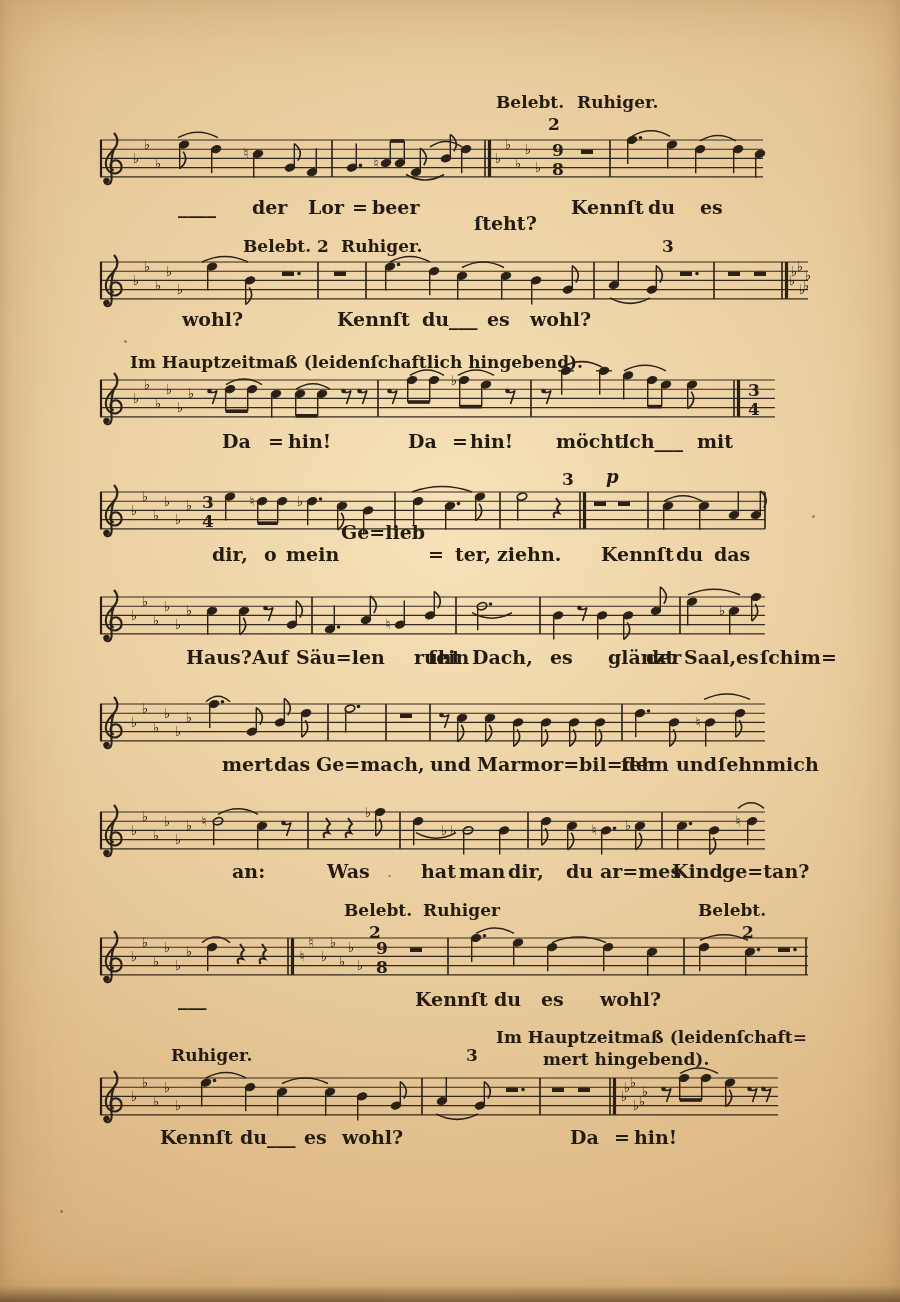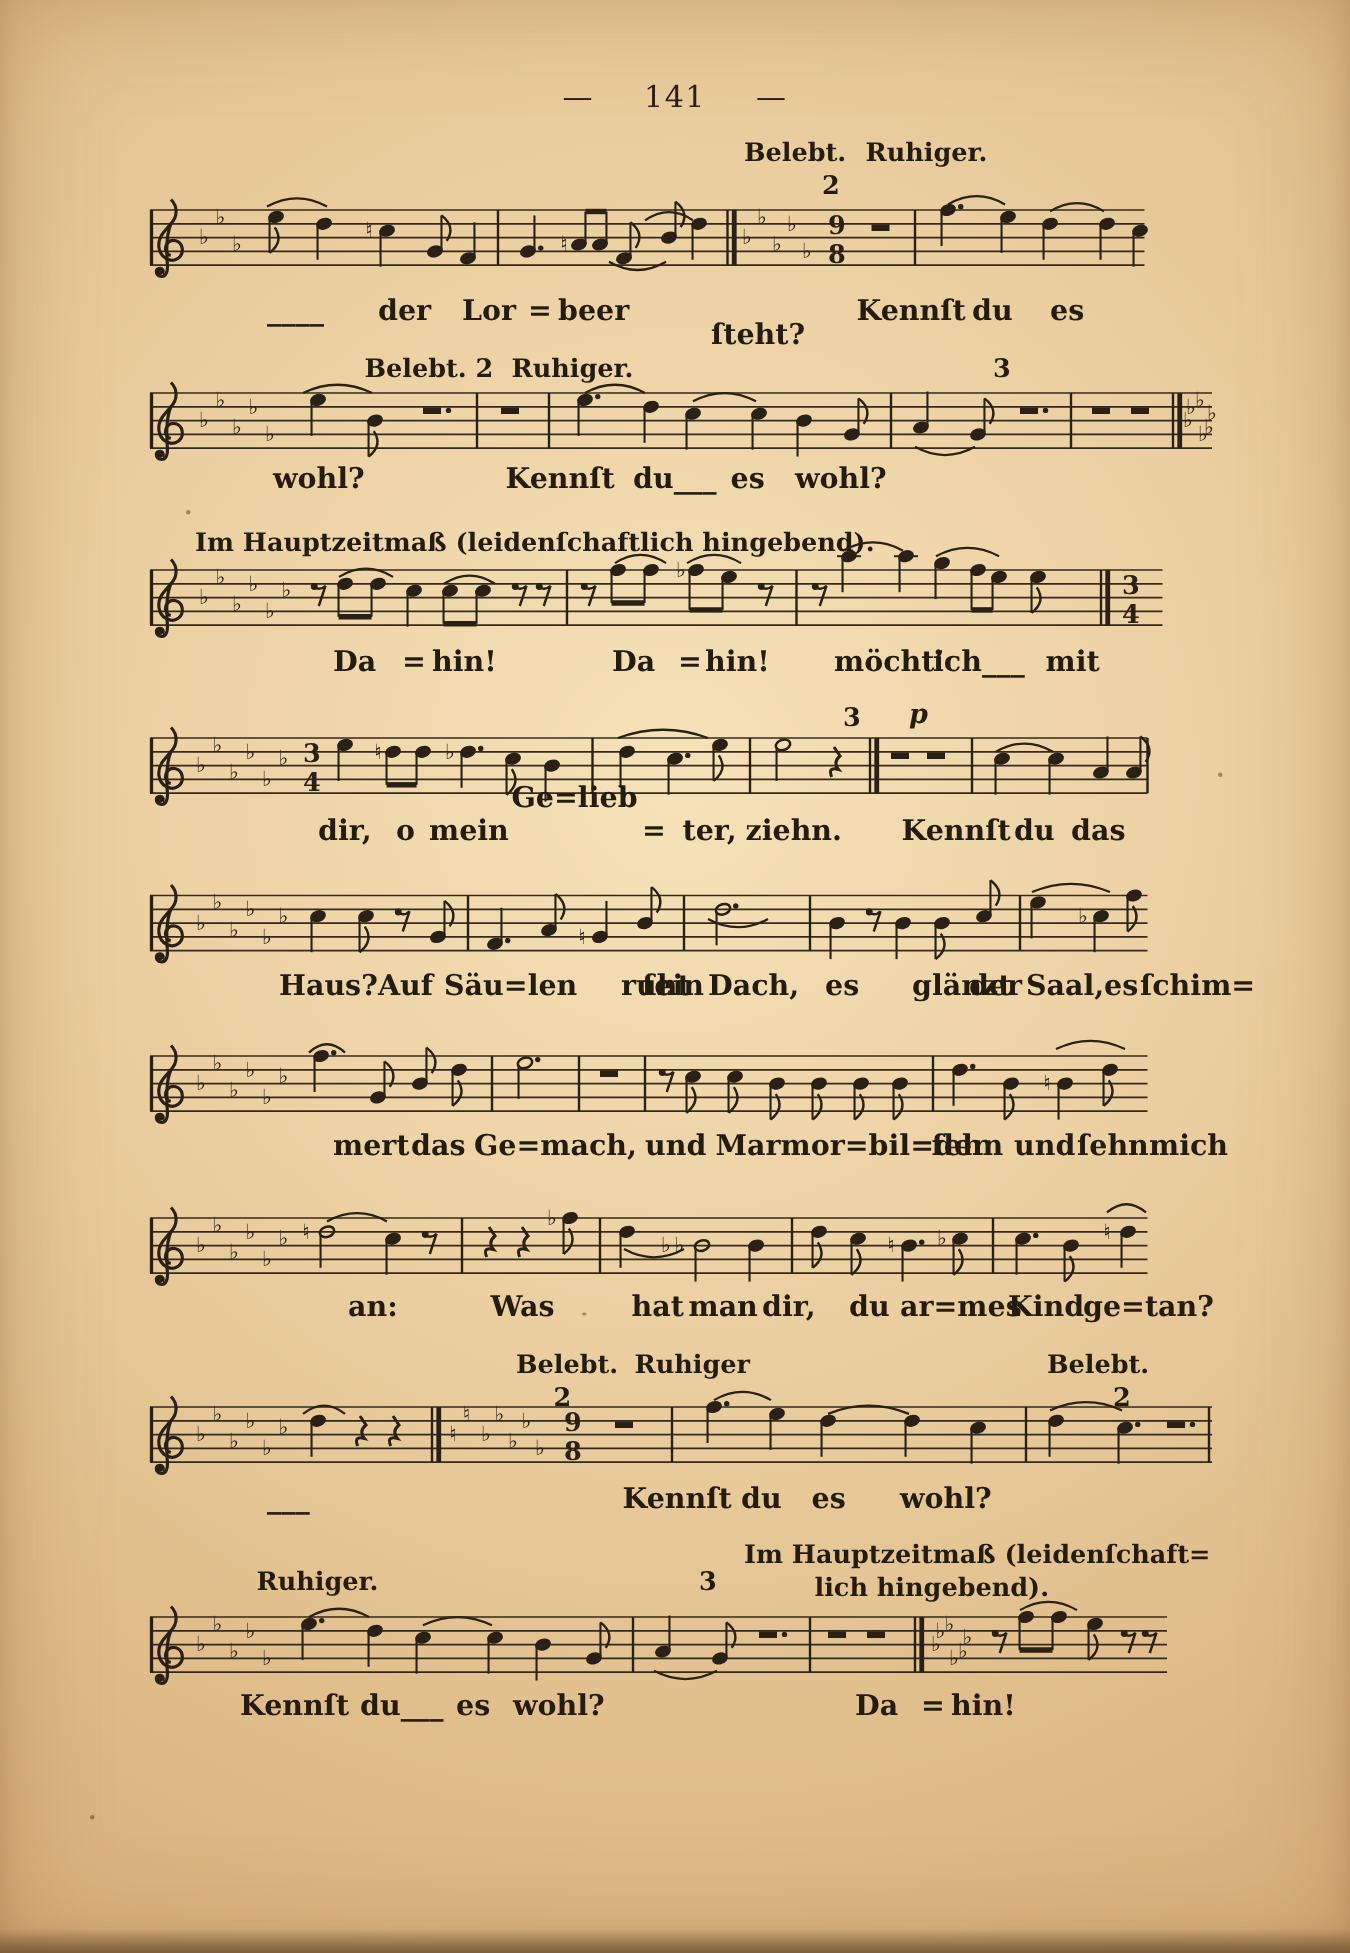--- a/index.html
+++ b/index.html
@@ -32,40 +32,39 @@
   .lab.i{font-style:italic;font-weight:bold;font-size:18px;}
   .lyr{
     position:absolute;font-weight:bold;font-size:19px;white-space:nowrap;color:#251c11;
   }
   svg.sys{position:absolute;overflow:visible;}
 </style>
 </head>
 <body>
 
 <div class="page">
-  <div class="pageno">— 141 —</div>
   <div id="labels">
       <div class="lab" style="left: 496px; top: 94px;">Belebt.</div>
       <div class="lab" style="left: 577px; top: 94px;">Ruhiger.</div>
       <div class="lab" style="left: 548px; top: 116px;">2</div>
       <div class="lab" style="left: 243px; top: 238px;">Belebt. 2</div>
       <div class="lab" style="left: 341px; top: 238px;">Ruhiger.</div>
       <div class="lab" style="left: 662px; top: 238px;">3</div>
       <div class="lab" style="left: 130px; top: 354px;">Im Hauptzeitmaß (leidenſchaftlich hingebend).</div>
       <div class="lab" style="left: 562px; top: 471px;">3</div>
       <div class="lab i" style="left: 606px; top: 468px;">p</div>
       <div class="lab" style="left: 344px; top: 902px;">Belebt.</div>
       <div class="lab" style="left: 423px; top: 902px;">Ruhiger</div>
       <div class="lab" style="left: 369px; top: 924px;">2</div>
       <div class="lab" style="left: 698px; top: 902px;">Belebt.</div>
       <div class="lab" style="left: 742px; top: 924px;">2</div>
       <div class="lab" style="left: 171px; top: 1047px;">Ruhiger.</div>
       <div class="lab" style="left: 466px; top: 1047px;">3</div>
       <div class="lab" style="left: 496px; top: 1029px;">Im Hauptzeitmaß (leidenſchaft=</div>
-      <div class="lab" style="left: 543px; top: 1051px;">lich hingebend).</div>
+      <div class="lab" style="left: 543px; top: 1051px;">mert hingebend).</div>
     </div>
   <div id="systems">
       <svg class="sys" width="683" height="138.8" style="left: 100px; top: 88px;">
         <g transform="translate(0 52)">
           <line x1="0" y1="0" x2="663" y2="0" stroke="#2a2016" stroke-width="1.15" opacity="0.95"></line>
           <line x1="0" y1="9.2" x2="663" y2="9.2" stroke="#2a2016" stroke-width="1.15" opacity="0.95"></line>
           <line x1="0" y1="18.4" x2="663" y2="18.4" stroke="#2a2016" stroke-width="1.15" opacity="0.95"></line>
           <line x1="0" y1="27.599999999999998" x2="663" y2="27.599999999999998" stroke="#2a2016" stroke-width="1.15" opacity="0.95"></line>
           <line x1="0" y1="36.8" x2="663" y2="36.8" stroke="#2a2016" stroke-width="1.15" opacity="0.95"></line>
           <line x1="1" y1="0" x2="1" y2="36.8" stroke="#2a2016" stroke-width="2.2"></line>

